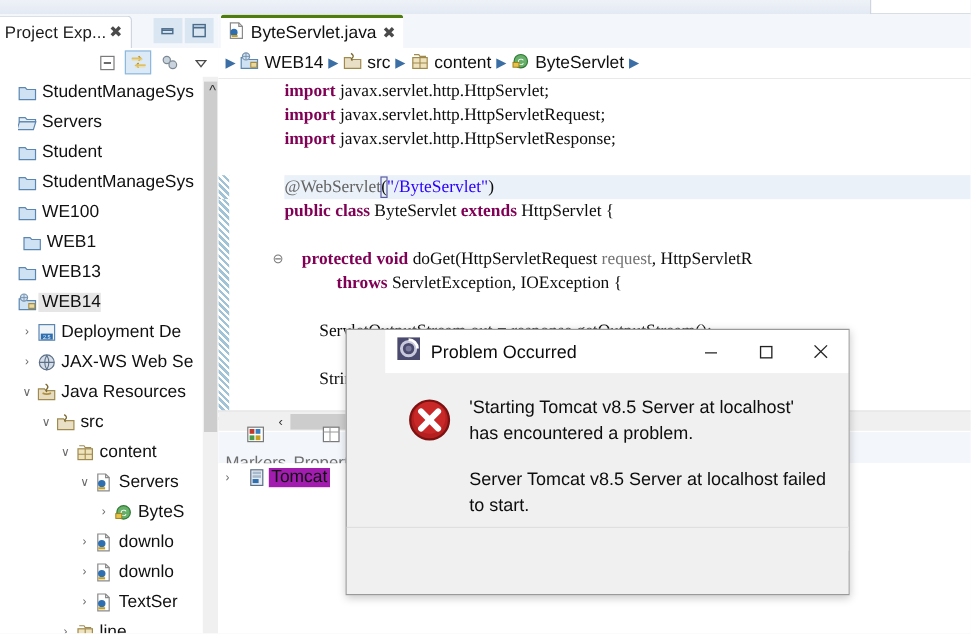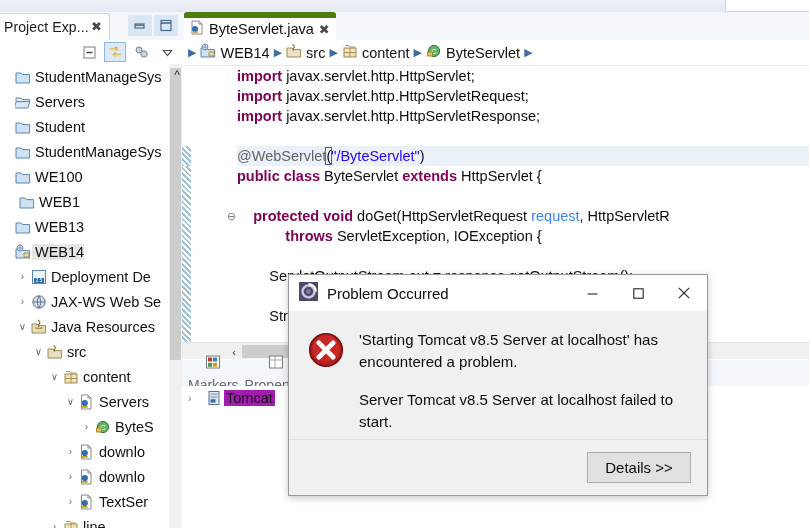--- a/index.html
+++ b/index.html
@@ -101,21 +101,21 @@
   
   .ed {
     position: absolute; left: 182px; top: 12px; width: 627px; height: 516px;
     background: #ffffff;
   }
   .ed-tabrow {
     position: relative; height: 28px; background: #f3f6fb;
   }
   .ed-tab {
     position: absolute; left: 2px; top: 0px; height: 28px;
-    background: #ffffff; border-top: 6px solid #4d7c0f;
+    background: #ffffff; border-top: 3px solid #4d7c0f;
     display: flex; align-items: center; padding: 0 6px 0 6px; gap: 5px;
     border-top-left-radius:3px; border-top-right-radius:3px;
   }
   .ed-tab-title { font-size: 14.5px; color: #101010; white-space: nowrap; }
   .ed-tab-close { font-size: 13px; color:#4a4a4a; cursor:pointer; }
 
   .breadcrumb {
     height: 26px; display: flex; align-items: center; gap: 4px;
     padding-left: 6px; background: #ffffff; font-size: 14.5px; color:#101010;
     border-bottom: 1px solid #e9e9e9;
@@ -138,29 +138,29 @@
   }
   .gutter {
     position: absolute; left: 9px; top: 0; width: 36px; height: 284px;
     background: #ffffff; text-align: right;
     font-family: "DejaVu Sans Mono", monospace; font-size: 14px; color: #707070;
   }
   .gut-line { height: 20px; line-height: 20px; padding-right: 3px; }
   .fold-col { position:absolute; left:45px; top:0; width:10px; height:284px; background:#ffffff;}
   .codetext {
     position: absolute; left: 55px; top: 0; width: 572px; height: 284px;
-    font-family: Liberation Sans, sans-serif; font-size: 14.5px;
+    font-family: Liberation Serif, serif; font-size: 14.5px;
     white-space: pre; color: #0d0d0d;
   }
   .cline { height: 20px; line-height: 20px; }
   .cline.hl { background: #eaf1f9; }
   .kw { color: #7f0055; font-weight: bold; }
   .ann { color: #646464; }
   .str { color: #2a00ff; }
-  .param { color: #3b82f6; text-align: center; }
+  .param { color: #737373; text-align: center; }
   .brkt { outline: 1px solid #5b5ba0; }
 
   .ed-hscroll {
     position: absolute; left: 0; top: 330px; width: 627px; height: 17px;
     background: #f0f0f0; border-top:1px solid #e4e4e4;
   }
   .ed-hscroll .lft { position:absolute; left:44px; top:0; width:16px; height:17px;
      display:flex; align-items:center; justify-content:center; font-size:11px; color:#333; cursor:pointer;}
   .ed-hscroll .thumb { position:absolute; left:60px; top:2px; width:195px; height:13px; background:#cdcdcd;}
 
@@ -184,20 +184,21 @@
     display:flex; align-items:center; height:24px; font-size:14.5px; color:#101010;
     padding-left: 6px; white-space: nowrap;
   }
   .bp-row .lbl { background:#a21caf; padding: 0 2px; }
 
   
   .dlg {
     position: absolute; left: 288px; top: 274px; width: 420px; height: 222px;
     background: #f0f0f0; border: 1px solid #9a9a9a;
     box-shadow: 0 2px 7px rgba(0,0,0,.22);
+    padding-left: 32px;
   }
   .dlg-title {
     position: relative; height: 36px; background: #ffffff;
     display: flex; align-items: center; padding-left: 10px; gap: 9px;
   }
   .dlg-title-text { font-size: 15px; color: #0d0d0d; }
   .dlg-wbtns { position: absolute; right: 0; top: 0; display:flex; height: 36px; }
   .dlg-wbtn {
     width: 46px; height: 36px; display:flex; align-items:center; justify-content:center;
     cursor:pointer; color:#222;
@@ -707,17 +708,16 @@
           <path d="M12.5 12.5 L27.5 27.5 M27.5 12.5 L12.5 27.5" stroke="#ffffff" stroke-width="5.2" stroke-linecap="round"></path>
         </svg>
       </span>
       <div class="dlg-msg">
         <p>'Starting Tomcat v8.5 Server at localhost' has encountered a problem.</p>
         <p>Server Tomcat v8.5 Server at localhost failed to start.</p>
       </div>
     </div>
 
     <div class="dlg-foot">
-      <div class="btn">Details &gt;&gt;</div>
     </div>
   </div>
 
 </div>
 
 </body></html>

